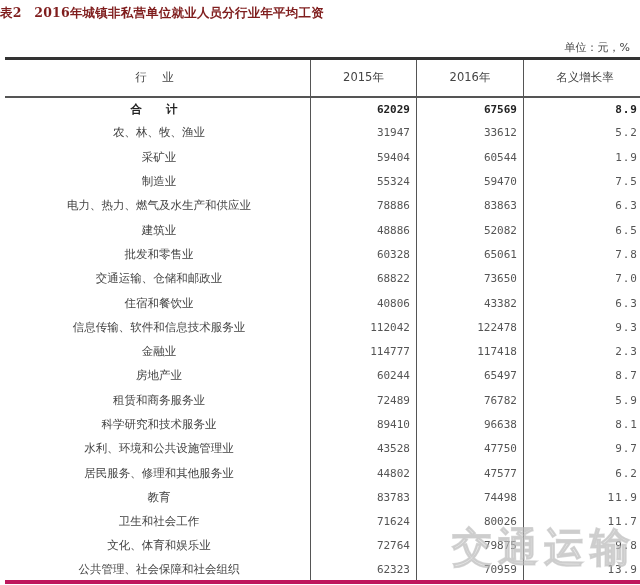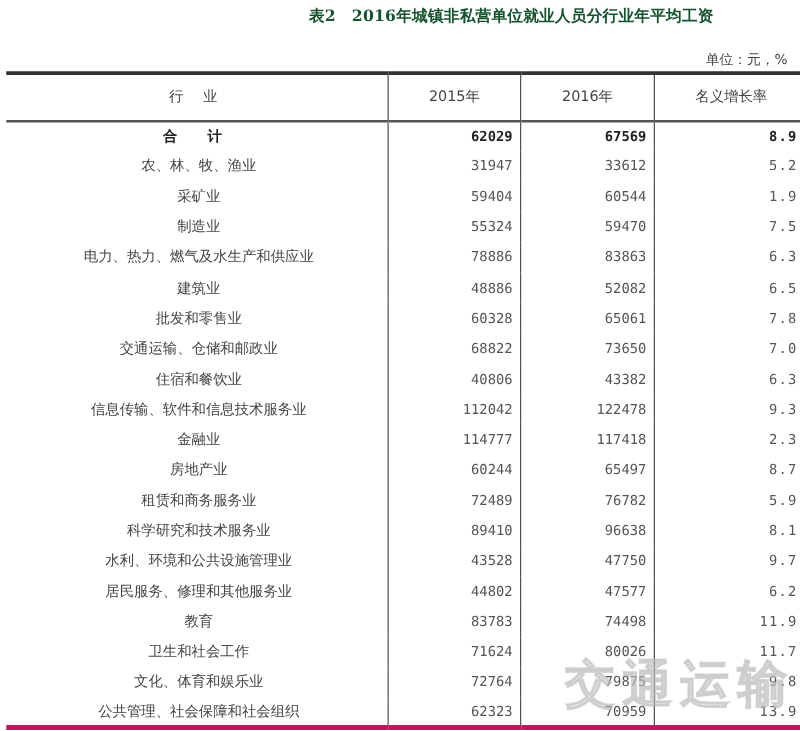--- a/index.html
+++ b/index.html
@@ -13,25 +13,25 @@
       position: relative;
       overflow: hidden;
       font-family: "DejaVu Sans", sans-serif;
       color: #3a3a3a;
     }
     .title {
       position: absolute;
       top: 5px;
       left: 0;
       width: 571px;
-      text-align: right;
+      text-align: left;
       font-family: "DejaVu Serif", serif;
       font-weight: bold;
       font-size: 12.5px;
-      color: #14532d;
+      color: #7f1d1d;
       letter-spacing: 0.2px;
     }
     .unit {
       position: absolute;
       top: 40px;
       right: 10px;
       font-size: 11px;
       color: #444;
     }
     .table-wrap {

